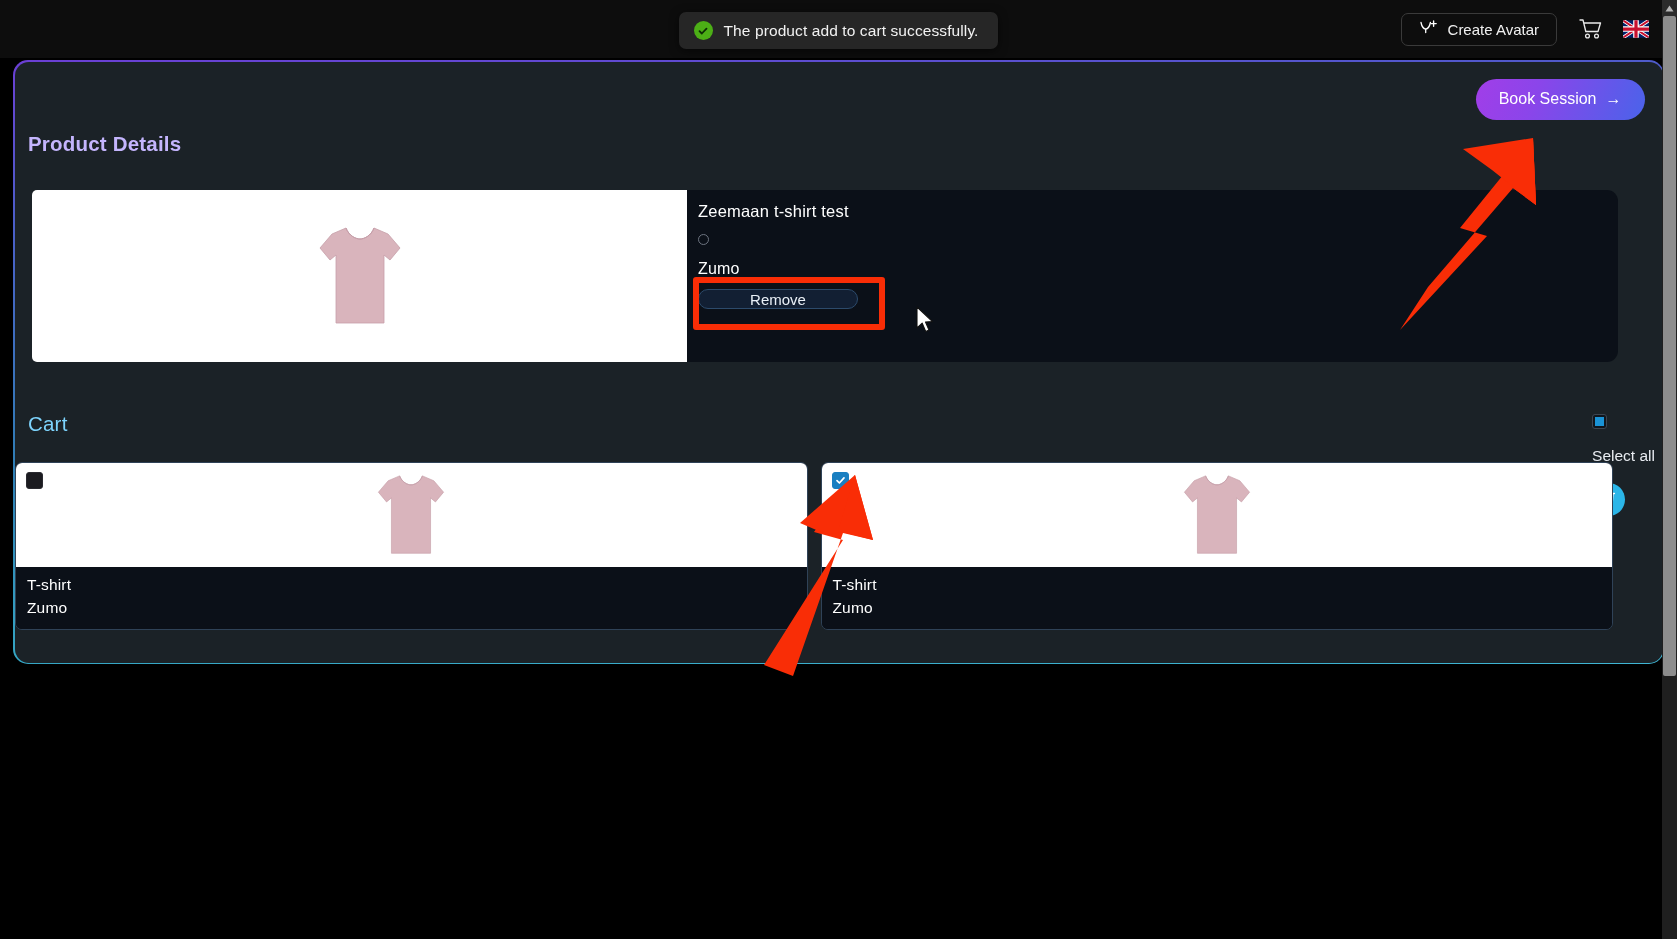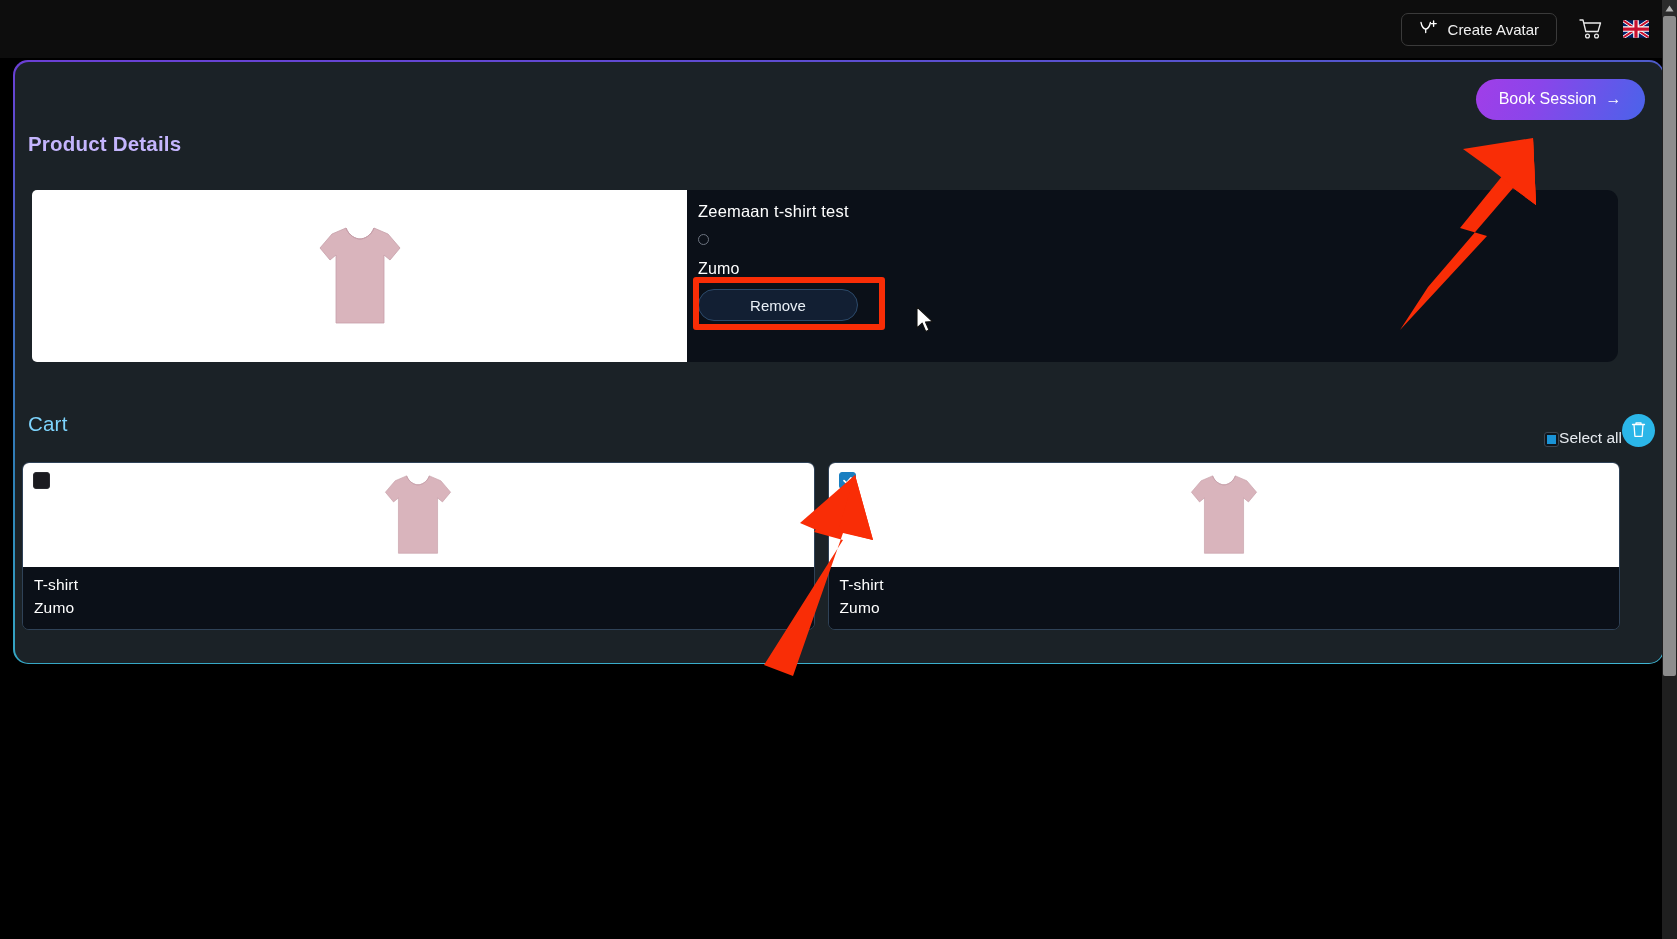--- a/index.html
+++ b/index.html
@@ -111,21 +111,21 @@
   }
   .product-name { color: #ffffff; font-size: 16.5px; letter-spacing:.2px;}
   .color-dot {
     margin-top: 13px;
     width: 11px; height: 11px; border-radius: 50%;
     border: 1.3px solid #6d7480; background: transparent;
   }
   .product-brand { color: #ffffff; font-size: 16px; margin-top: 15px; letter-spacing:.2px;}
   .remove-btn {
     margin-top: 11px;
-    width: 160px; height: 32px;
+    width: 160px; height: 20px;
     background: #121f33;
     border: 1px solid #2c4a6b;
     border-radius: 16px;
     color: #eaf0f7; font-size: 15px;
     font-family: "Liberation Sans", sans-serif;
     cursor: pointer;
   }
 
   
   .anno-box {
@@ -137,39 +137,39 @@
     pointer-events: none;
   }
 
   
   .cart-title {
     position: absolute; left: 28px; top: 412px;
     color: #7dd3fc; font-size: 20.5px; letter-spacing:.2px;
   }
   .cart-tools {
     position: absolute; right: 22px; top: 414px;
-    display: flex; align-items: flex-end; gap: 0;
+    display: flex; align-items: flex-start; gap: 18px; flex-direction: column;
   }
   .cb-indet {
     width: 15px; height: 15px; border-radius: 3px;
     background: #10161d; border: 1.5px solid #3d4652;
     display: flex; align-items: center; justify-content: center;
     cursor: pointer; flex:0 0 auto;
   }
   .cb-indet i { width: 9px; height: 9px; background: #1a93d6; display:block; }
   .select-all-label { color: #e8ecf1; font-size: 15.5px; }
   .trash-btn {
     width: 33px; height: 33px; border-radius: 50%;
     background: #2bb6e8; border: none;
     display: flex; align-items: center; justify-content: center;
     cursor: pointer;
   }
 
   .cart-grid {
-    position: absolute; left: 22px; top: 462px;
+    position: absolute; left: 15px; top: 462px;
     width: 1598px;
     display: flex; gap: 13px;
   }
   .cart-item {
     width: 793px;
     border-radius: 7px;
     border: 1px solid #2f4257;
     overflow: hidden;
     background: #0b1018;
     cursor: pointer;
@@ -217,20 +217,28 @@
 
   .tshirt { display:block; }
 </style>
 </head>
 <body>
 
 <div class="app">
 
   <div class="topbar">
 
+    <div class="toast">
+      <span class="toast-check">
+        <svg width="12" height="12" viewBox="0 0 12 12">
+          <path d="M2.5 6.2 L4.8 8.5 L9.5 3.6" stroke="#0d2b05" stroke-width="1.8" fill="none" stroke-linecap="round" stroke-linejoin="round"></path>
+        </svg>
+      </span>
+      <span class="toast-text">The product add to cart successfully.</span>
+    </div>
 
     <button class="create-avatar">
       <span>
         <svg width="19" height="17" viewBox="0 0 19 17">
           <path d="M2 3.5 C2 3.5 3.2 9.5 6.7 10.2 C10.2 9.5 11.4 3.5 11.4 3.5" stroke="#fff" stroke-width="1.3" fill="none" stroke-linecap="round"></path>
           <path d="M6.7 10.2 L6.7 13.5" stroke="#fff" stroke-width="1.3" stroke-linecap="round"></path>
           <path d="M14.6 2 L14.6 7.2 M12 4.6 L17.2 4.6" stroke="#fff" stroke-width="1.4" stroke-linecap="round"></path>
         </svg>
       </span>
       <span>Create Avatar</span>

